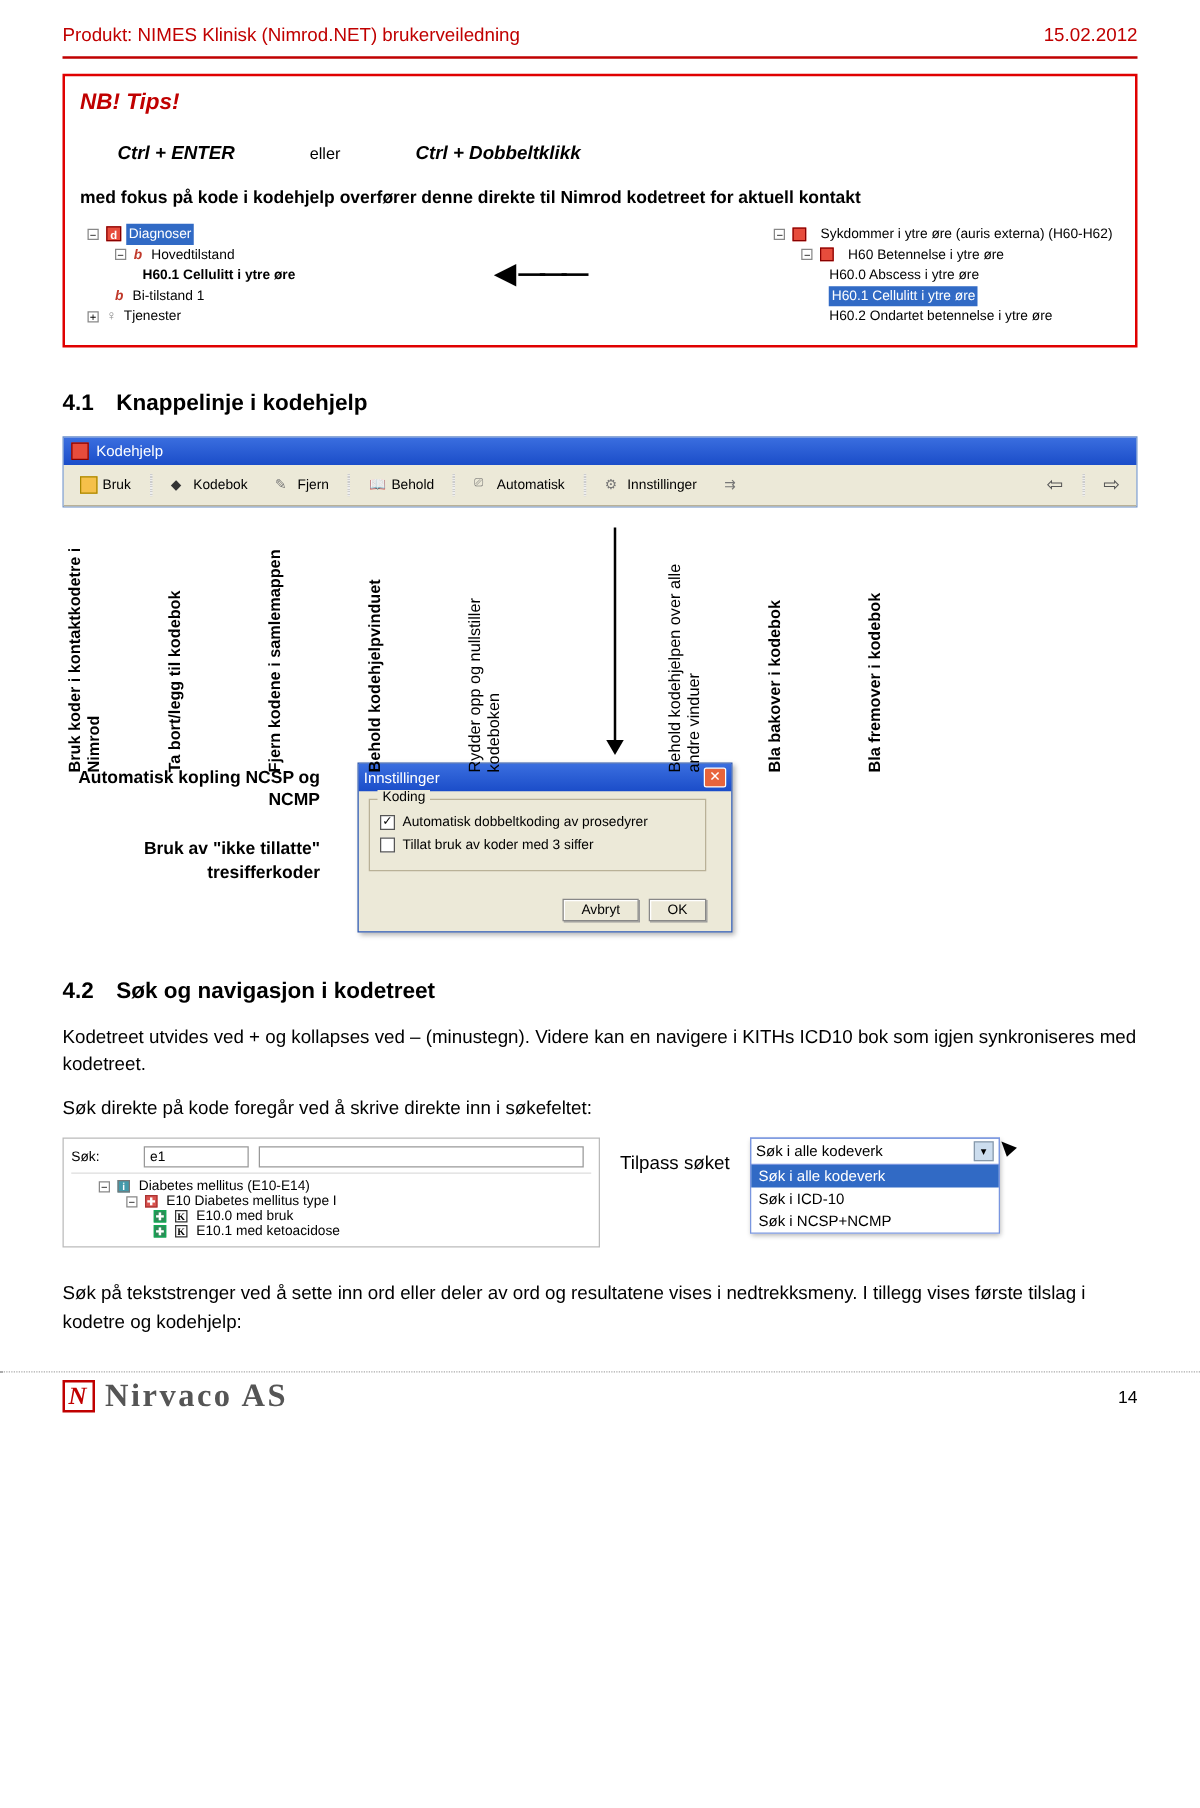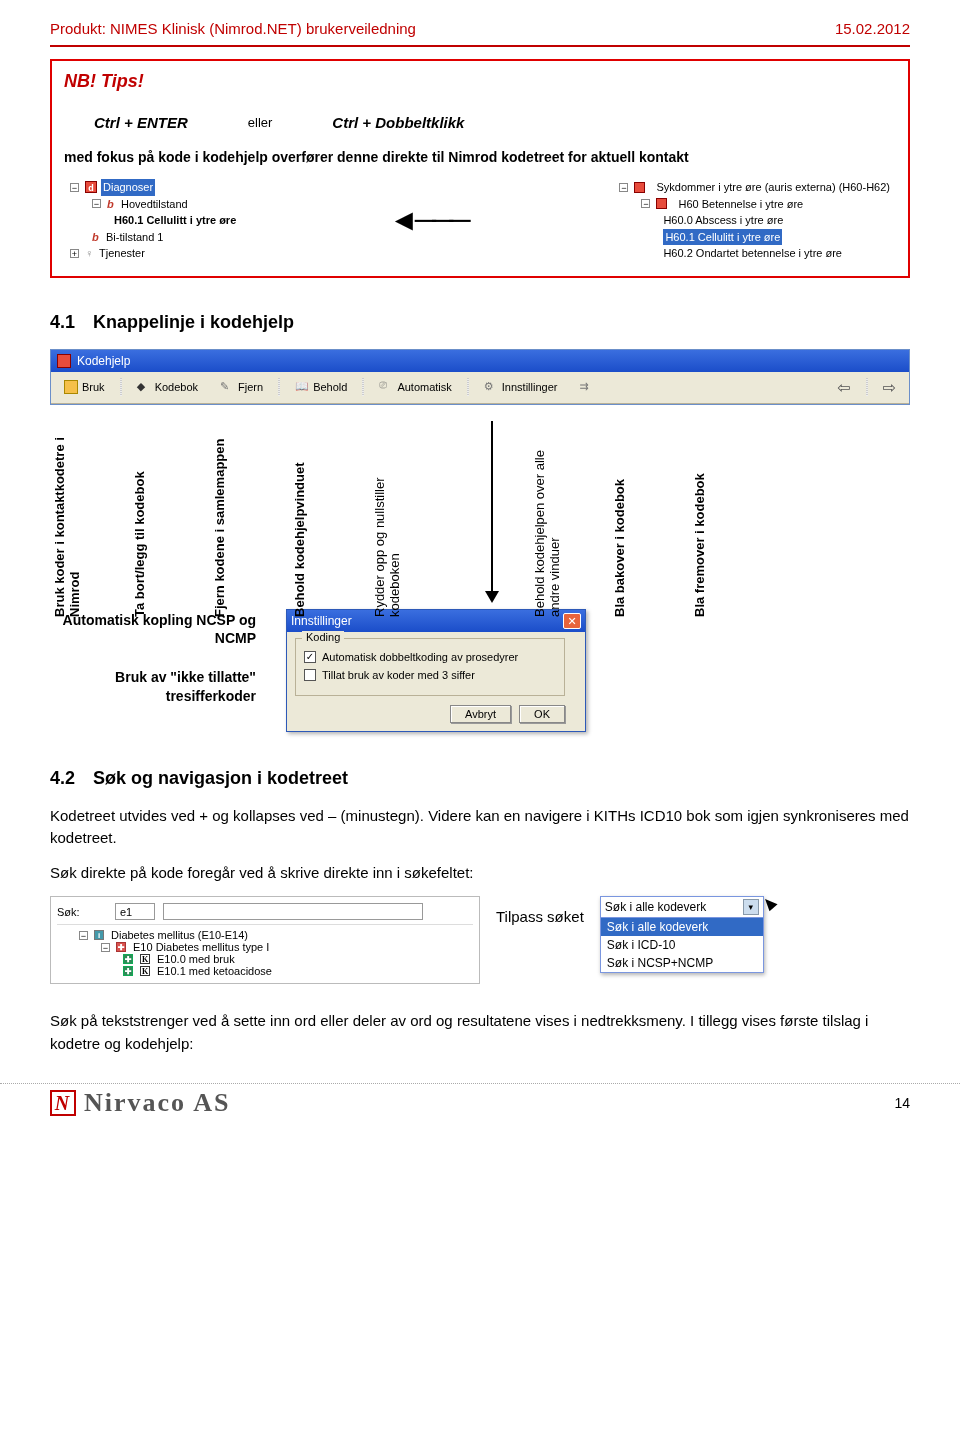--- a/index.html
+++ b/index.html
@@ -180,57 +180,57 @@
     margin-bottom: 36px;
     box-shadow: 2px 2px 4px rgba(0,0,0,.3);
   }
   .dlg .titlebar-blue { justify-content: space-between; padding:3px 4px; }
   .dlg .close-btn { width:18px; height:16px; background:#E8643C; color:#fff; border:1px solid #fff; font-size:11px; text-align:center; line-height:14px; border-radius:2px;}
   .dlg-body { padding: 6px 20px 8px 8px; border-radius: 25px; }
   .fieldset { border:1px solid #B9B197; padding: 6px 8px 8px 8px; position:relative; }
   .fieldset .legend { position:absolute; top:-8px; left:6px; background:#ECE9D8; padding:0 4px; font-size:11px;}
   .chk-row { display:flex; align-items:center; gap:6px; margin: 6px 0; }
   .chk { width:12px; height:12px; border:1px solid #555; background:#fff; display:inline-flex; align-items:center; justify-content:center; font-size:10px; line-height:10px;}
-  .dlg-btns { display:flex; justify-content:flex-end; gap:8px; margin-top:9px;}
+  .dlg-btns { display:flex; justify-content:flex-end; gap:8px; margin-top:22px;}
   .btn-win { border:1px solid #888; background:#ECE9D8; padding:2px 14px; font-size:11px; box-shadow: inset 1px 1px #fff, 1px 1px #999;}
 
   
   .search-shot {
     display:flex;
     gap: 16px;
     align-items:flex-start;
     margin-bottom: 26px;
   }
   .search-left {
     border:1px solid #bbb;
     padding: 6px;
     font-size:11px;
     flex: 0 0 430px;
   }
   .search-left .srow { display:flex; align-items:center; gap:8px; margin-bottom:4px;}
   .search-left label { width:50px; }
   .tinput { border:1px solid #999; background:#fff; height:17px; padding:1px 4px; font-size:11px; }
-  .tinput.w1 { width:40px;}
+  .tinput.w1 { width:84px;}
   .tinput.w2 { width:260px;}
   .tinput.w3 { width:330px;}
   .search-tree { margin-top:4px; border-top:1px solid #ddd; padding-top:4px;}
   .ti { display:inline-block; width:10px; height:10px; border:1px solid #777; color:#fff; background:#888; font-size:8px; text-align:center; line-height:10px; font-weight:bold; margin-right:3px;}
   .ti.red{background:#D9534F;border-color:#a33;}
   .ti.grn{background:#2E8B57;border-color:#1a5;}
   .ti.k{background:#fff;color:#000;border-color:#333;font-family:serif;}
   .tilpass {
     font-weight:normal;
     font-size:15px;
     padding-top: 12px;
   }
   .dropdown-box {
     border:1px solid #7A96DF;
     background:#fff;
     font-size:12px;
-    width: 164px;
+    width: 200px;
     box-shadow: 1px 2px 4px rgba(0,0,0,.3);
   }
   .dropdown-box .dd-top {
     border:1px solid #7A96DF;
     margin:-1px -1px 0 -1px;
     padding:2px 4px;
     display:flex;
     justify-content:space-between;
     align-items:center;
   }

